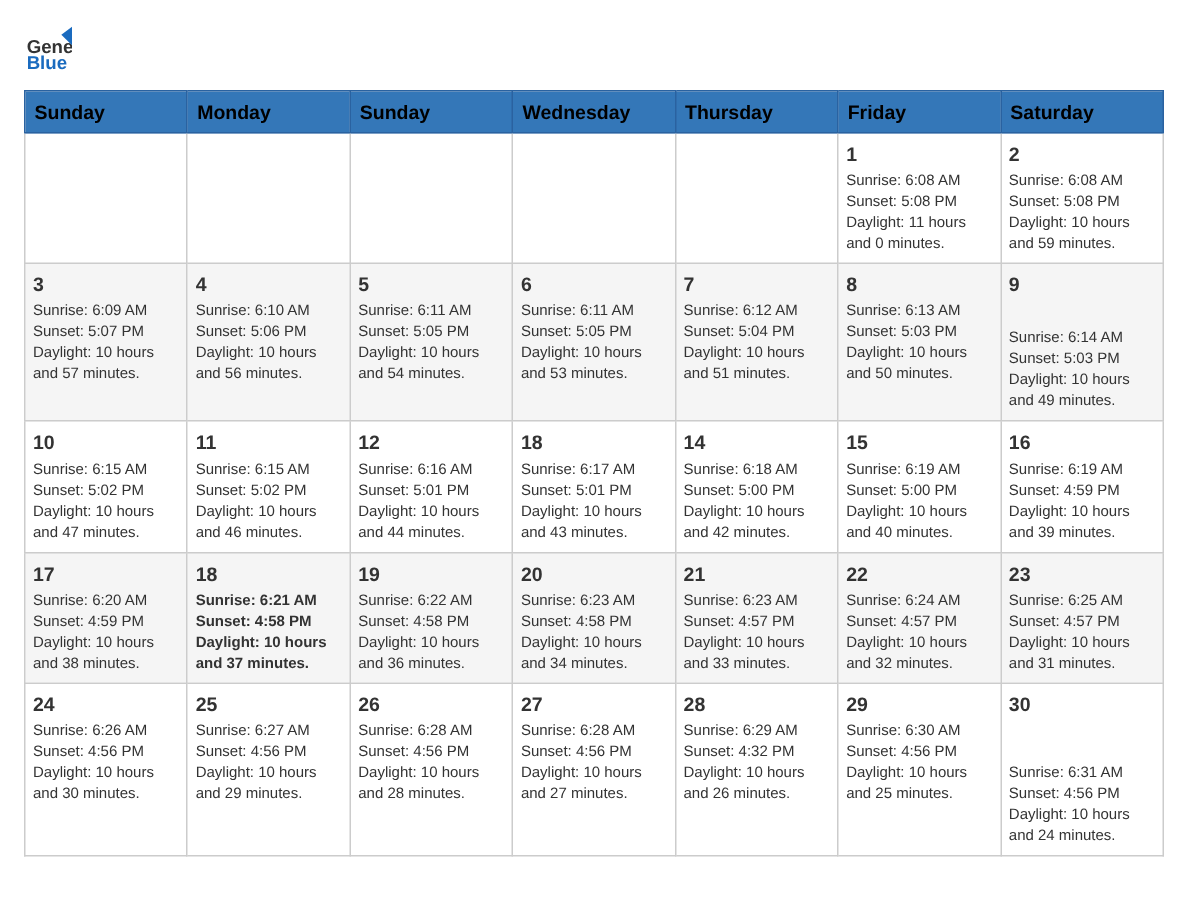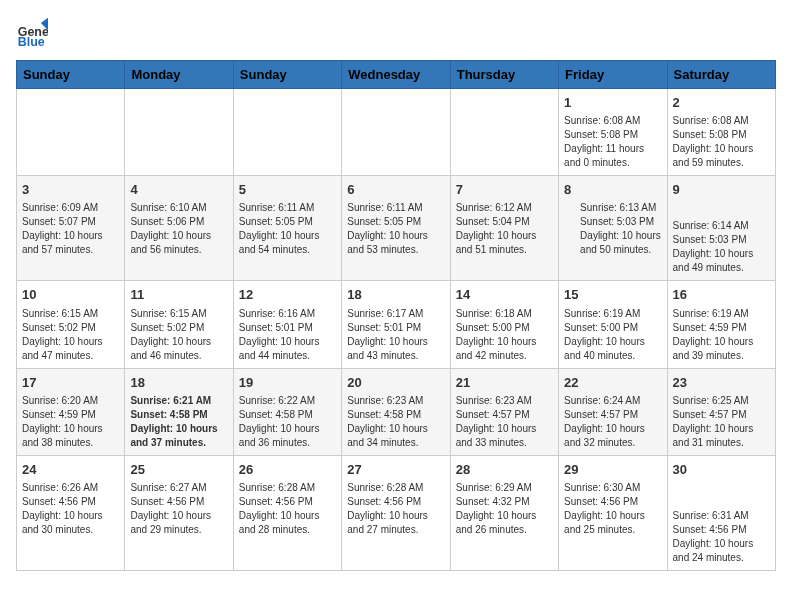--- a/index.html
+++ b/index.html
@@ -157,21 +157,21 @@
         </td>
         <td>
           <div class="day-number">7</div>
           <div class="day-info" style="white-space: pre-line;">Sunrise: 6:12 AM
 Sunset: 5:04 PM
 Daylight: 10 hours
 and 51 minutes.</div>
         </td>
         <td>
           <div class="day-number">8</div>
-          <div class="day-info" style="white-space: pre-line; margin-left: 16px;">Sunrise: 6:13 AM
+          <div class="day-info" style="white-space: pre-line;">Sunrise: 6:13 AM
 Sunset: 5:03 PM
 Daylight: 10 hours
 and 50 minutes.</div>
         </td>
         <td>
           <div class="day-number">9</div>
           <div class="day-info" style="white-space: pre-line; margin-top: 20px;">Sunrise: 6:14 AM
 Sunset: 5:03 PM
 Daylight: 10 hours
 and 49 minutes.</div>

